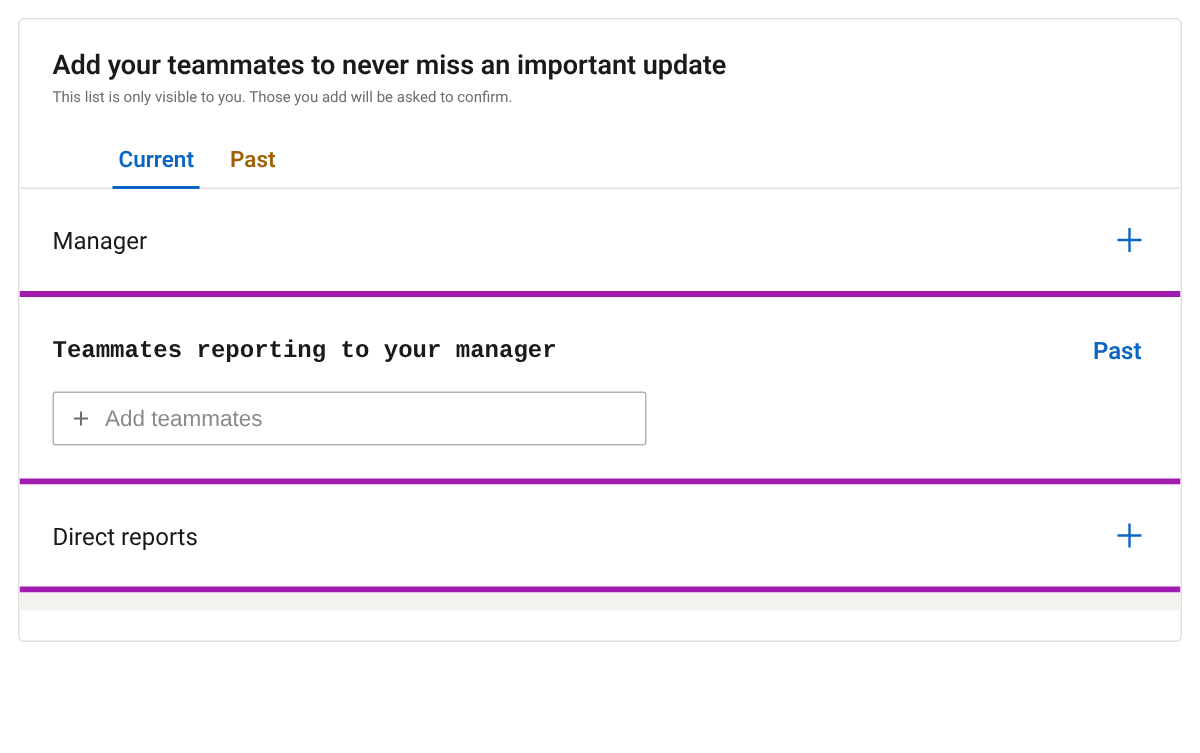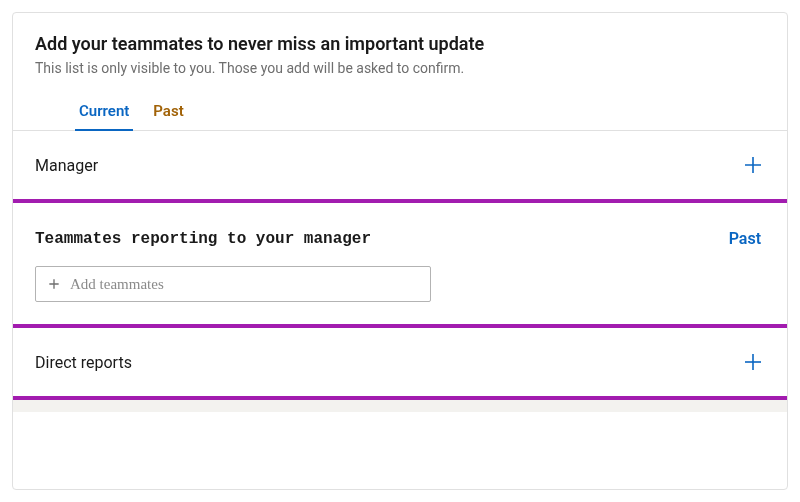--- a/index.html
+++ b/index.html
@@ -5,39 +5,39 @@
     * { box-sizing: border-box; margin: 0; padding: 0; }
     body {
       font-family: -apple-system, BlinkMacSystemFont, "Segoe UI", Roboto, Helvetica, Arial, sans-serif;
       background: #fff;
       padding: 12px;
       width: 800px;
       height: 502px;
     }
     .card {
       width: 100%;
-      height: 478px;
+      height: 416px;
       border: 1px solid #e0e0e0;
       border-radius: 4px;
       background: #fff;
       display: flex;
       flex-direction: column;
       overflow: hidden;
     }
     .header {
       padding: 20px 22px 0 22px;
     }
     .title {
       font-size: 18px;
       font-weight: 600;
       color: #1a1a1a;
       margin-bottom: 6px;
     }
     .subtitle {
-      font-size: 14px;
+      font-size: 10px;
       color: #6e6e6e;
       margin-bottom: 18px;
     }
     .tabs {
       display: flex;
       gap: 16px;
       padding: 0 22px;
       border-bottom: 1px solid #e0e0e0;
     }
     .tab {
@@ -111,21 +111,20 @@
       width: 16px; height: 16px;
       display: flex; align-items: center; justify-content: center;
     }
     .input-box input {
       border: none;
       outline: none;
       flex: 1;
       font-size: 15px;
       color: #1d4ed8;
       background: transparent;
-      font-family: Liberation Serif, serif;
     }
     .input-box input::placeholder { color: #8a8a8a; }
     .gap-strip {
       height: 12px;
       background: #f3f2ef;
     }
   </style>
 </head>
 <body>
 

